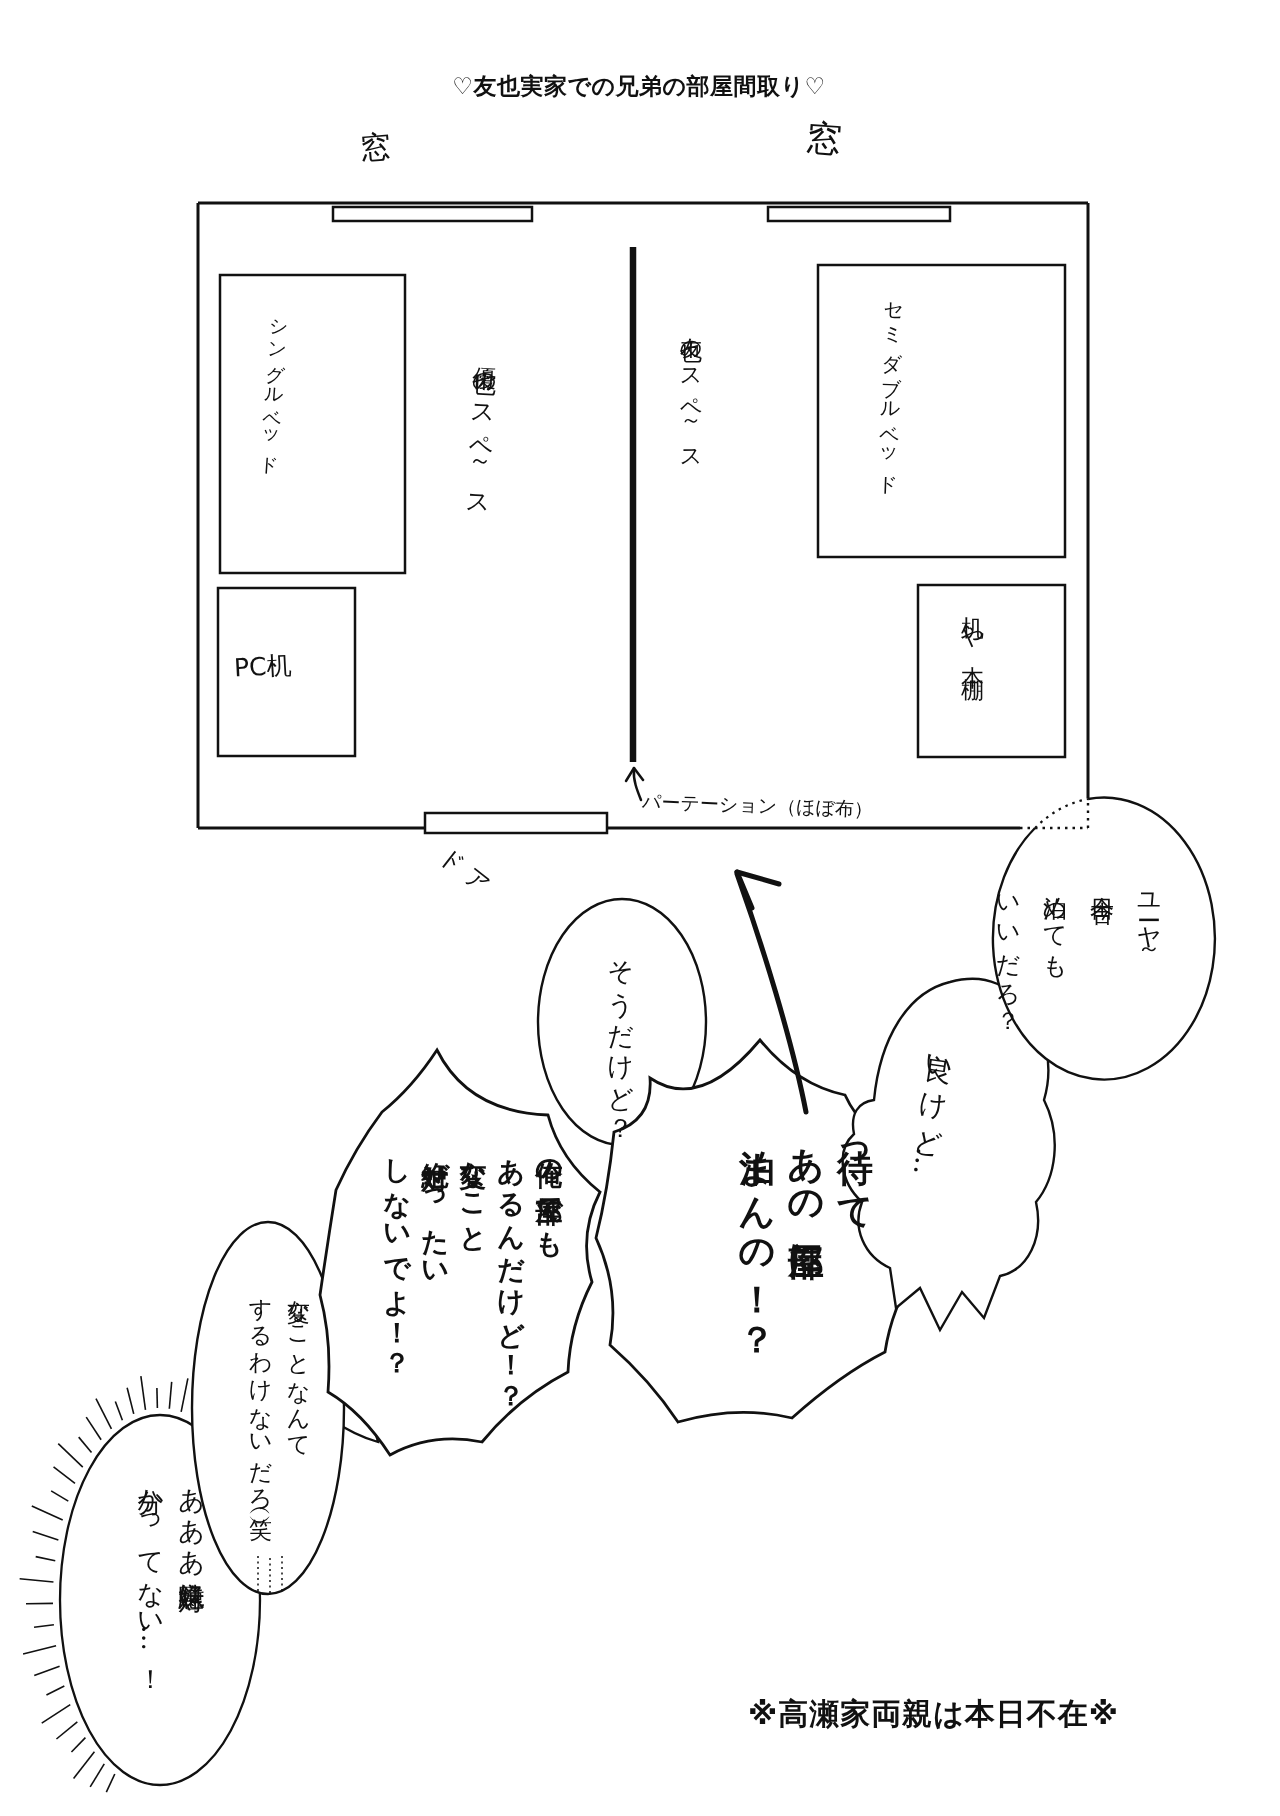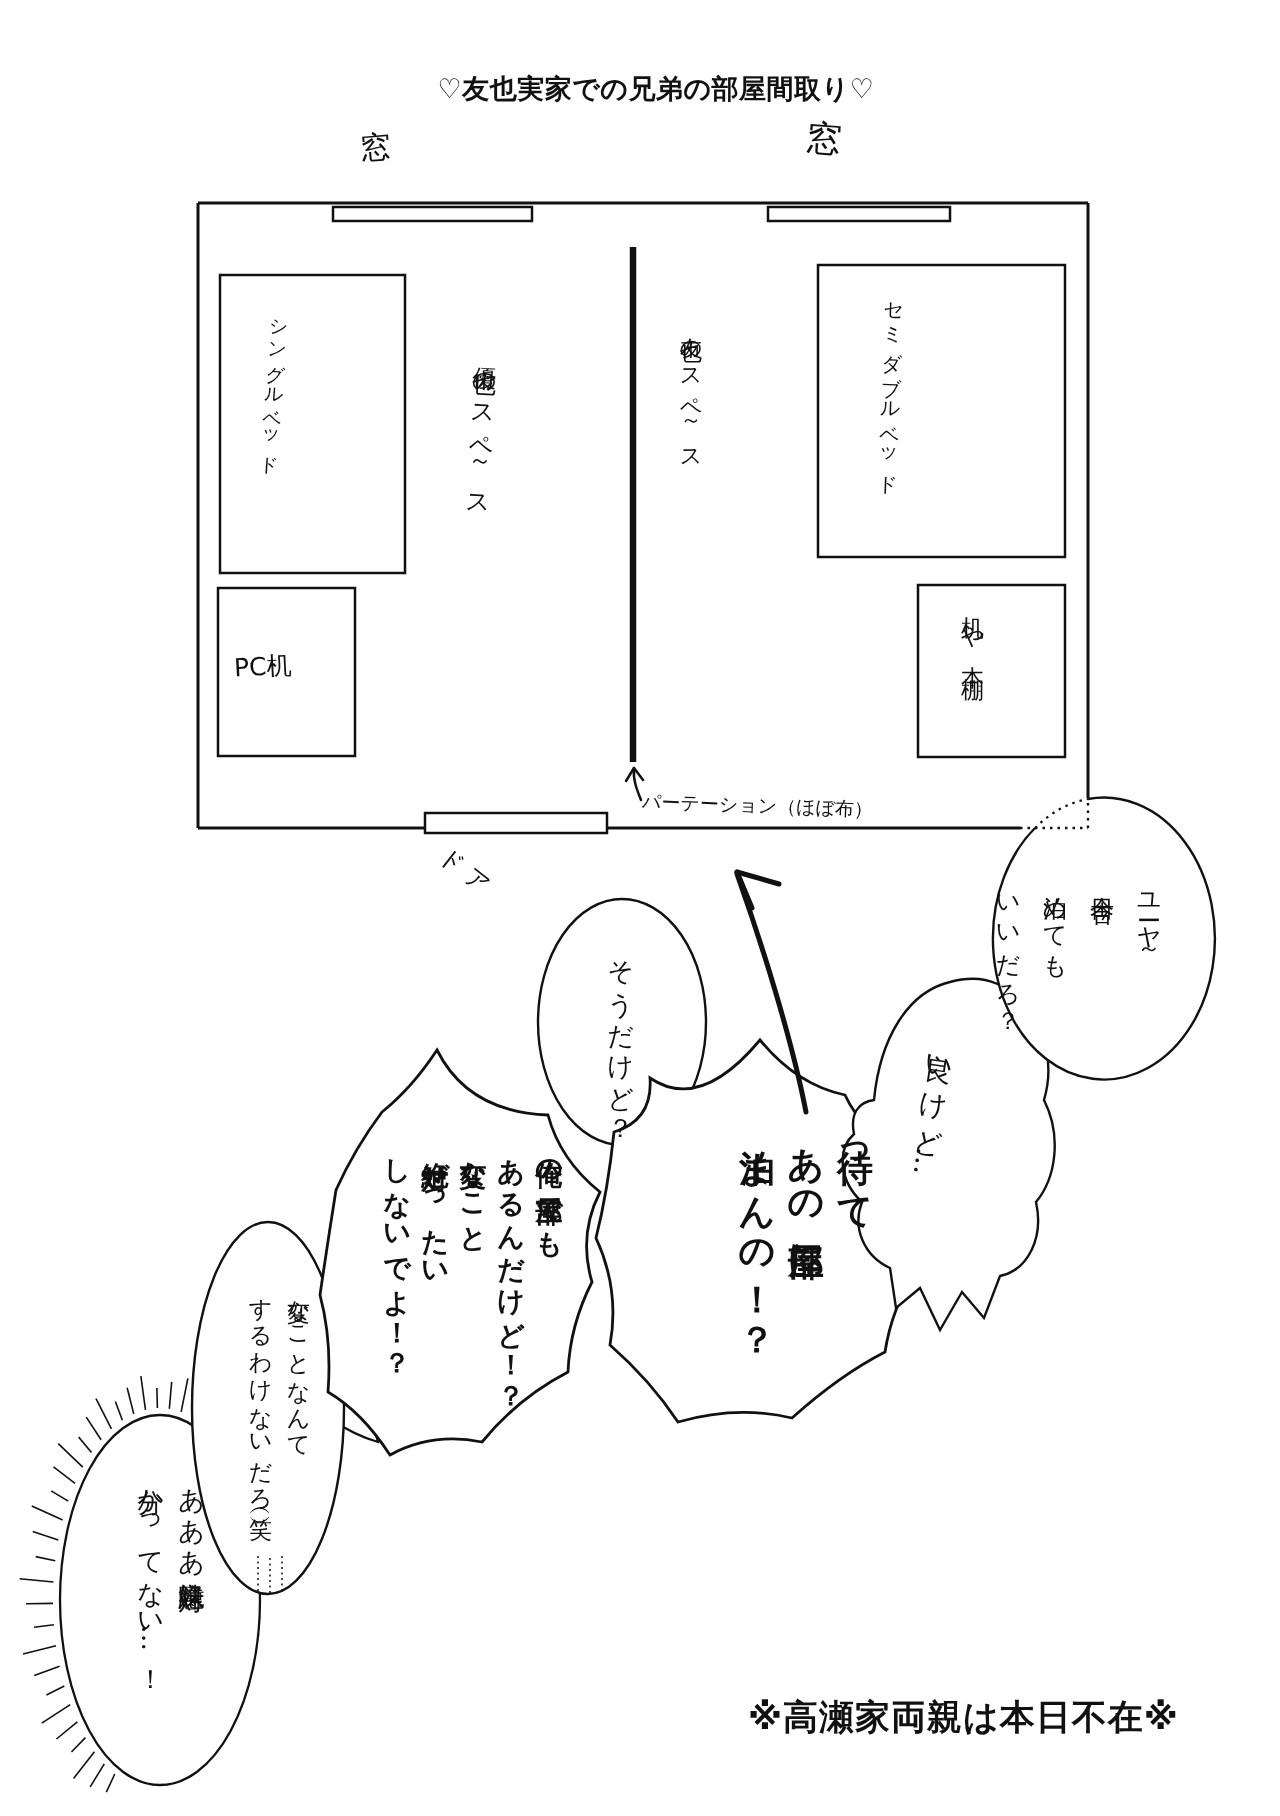--- a/index.html
+++ b/index.html
@@ -121,21 +121,21 @@
       <path d="M737,872 L752,908"></path>
     </g>
 
     <g stroke="#111" stroke-width="2.5" fill="none" stroke-linecap="round">
       <path d="M641,800 C637,790 633,780 634,770"></path>
       <path d="M634,768 l-8,13"></path>
       <path d="M634,768 l9,12"></path>
     </g>
   </svg>
 
-  <div class="abs hand txt" style="left:436px;top:72px;width:440px;text-align:center;font-size:27px;font-weight:bold;letter-spacing:.5px;">♡友也実家での兄弟の部屋間取り♡</div>
+  <div class="abs hand txt" style="left:419px;top:72px;width:440px;text-align:center;font-size:23px;font-weight:bold;letter-spacing:.5px;">♡友也実家での兄弟の部屋間取り♡</div>
 
   <div class="abs hand" style="left:360px;top:127px;font-size:31px;transform:rotate(-5deg);">窓</div>
   <div class="abs hand" style="left:806px;top:115px;font-size:36px;transform:rotate(4deg);">窓</div>
 
   <div class="abs hand v" style="left:268px;top:306px;font-size:19px;letter-spacing:1px;transform:rotate(4deg);transform-origin:top left;">シングルベッド</div>
 
   <div class="abs hand v" style="left:470px;top:348px;font-size:24px;letter-spacing:4px;transform:rotate(3deg);transform-origin:top left;">優也のスペ～ス</div>
 
   <div class="abs hand v" style="left:676px;top:320px;font-size:22px;letter-spacing:3px;">友也のスペ～ス</div>
 
@@ -168,15 +168,15 @@
 変なこと
 絶対ぜったい
 しないでよ！？</div>
 
   <div class="abs print v" style="left:242px;top:1282px;width:76px;font-size:23px;letter-spacing:1px;line-height:38px;">変なことなんて
 するわけないだろ（笑）</div>
 
   <div class="abs print v" style="left:130px;top:1470px;width:82px;font-size:26px;letter-spacing:1px;line-height:41px;">あああ意味絶対に
 分かってない…！</div>
 
-  <div class="abs hand" style="left:748px;top:1694px;font-size:35px;font-weight:bold;letter-spacing:1px;">※高瀬家両親は本日不在※</div>
+  <div class="abs hand" style="left:748px;top:1694px;font-size:30px;font-weight:bold;letter-spacing:1px;">※高瀬家両親は本日不在※</div>
 
 </div>
 
 </body></html>

